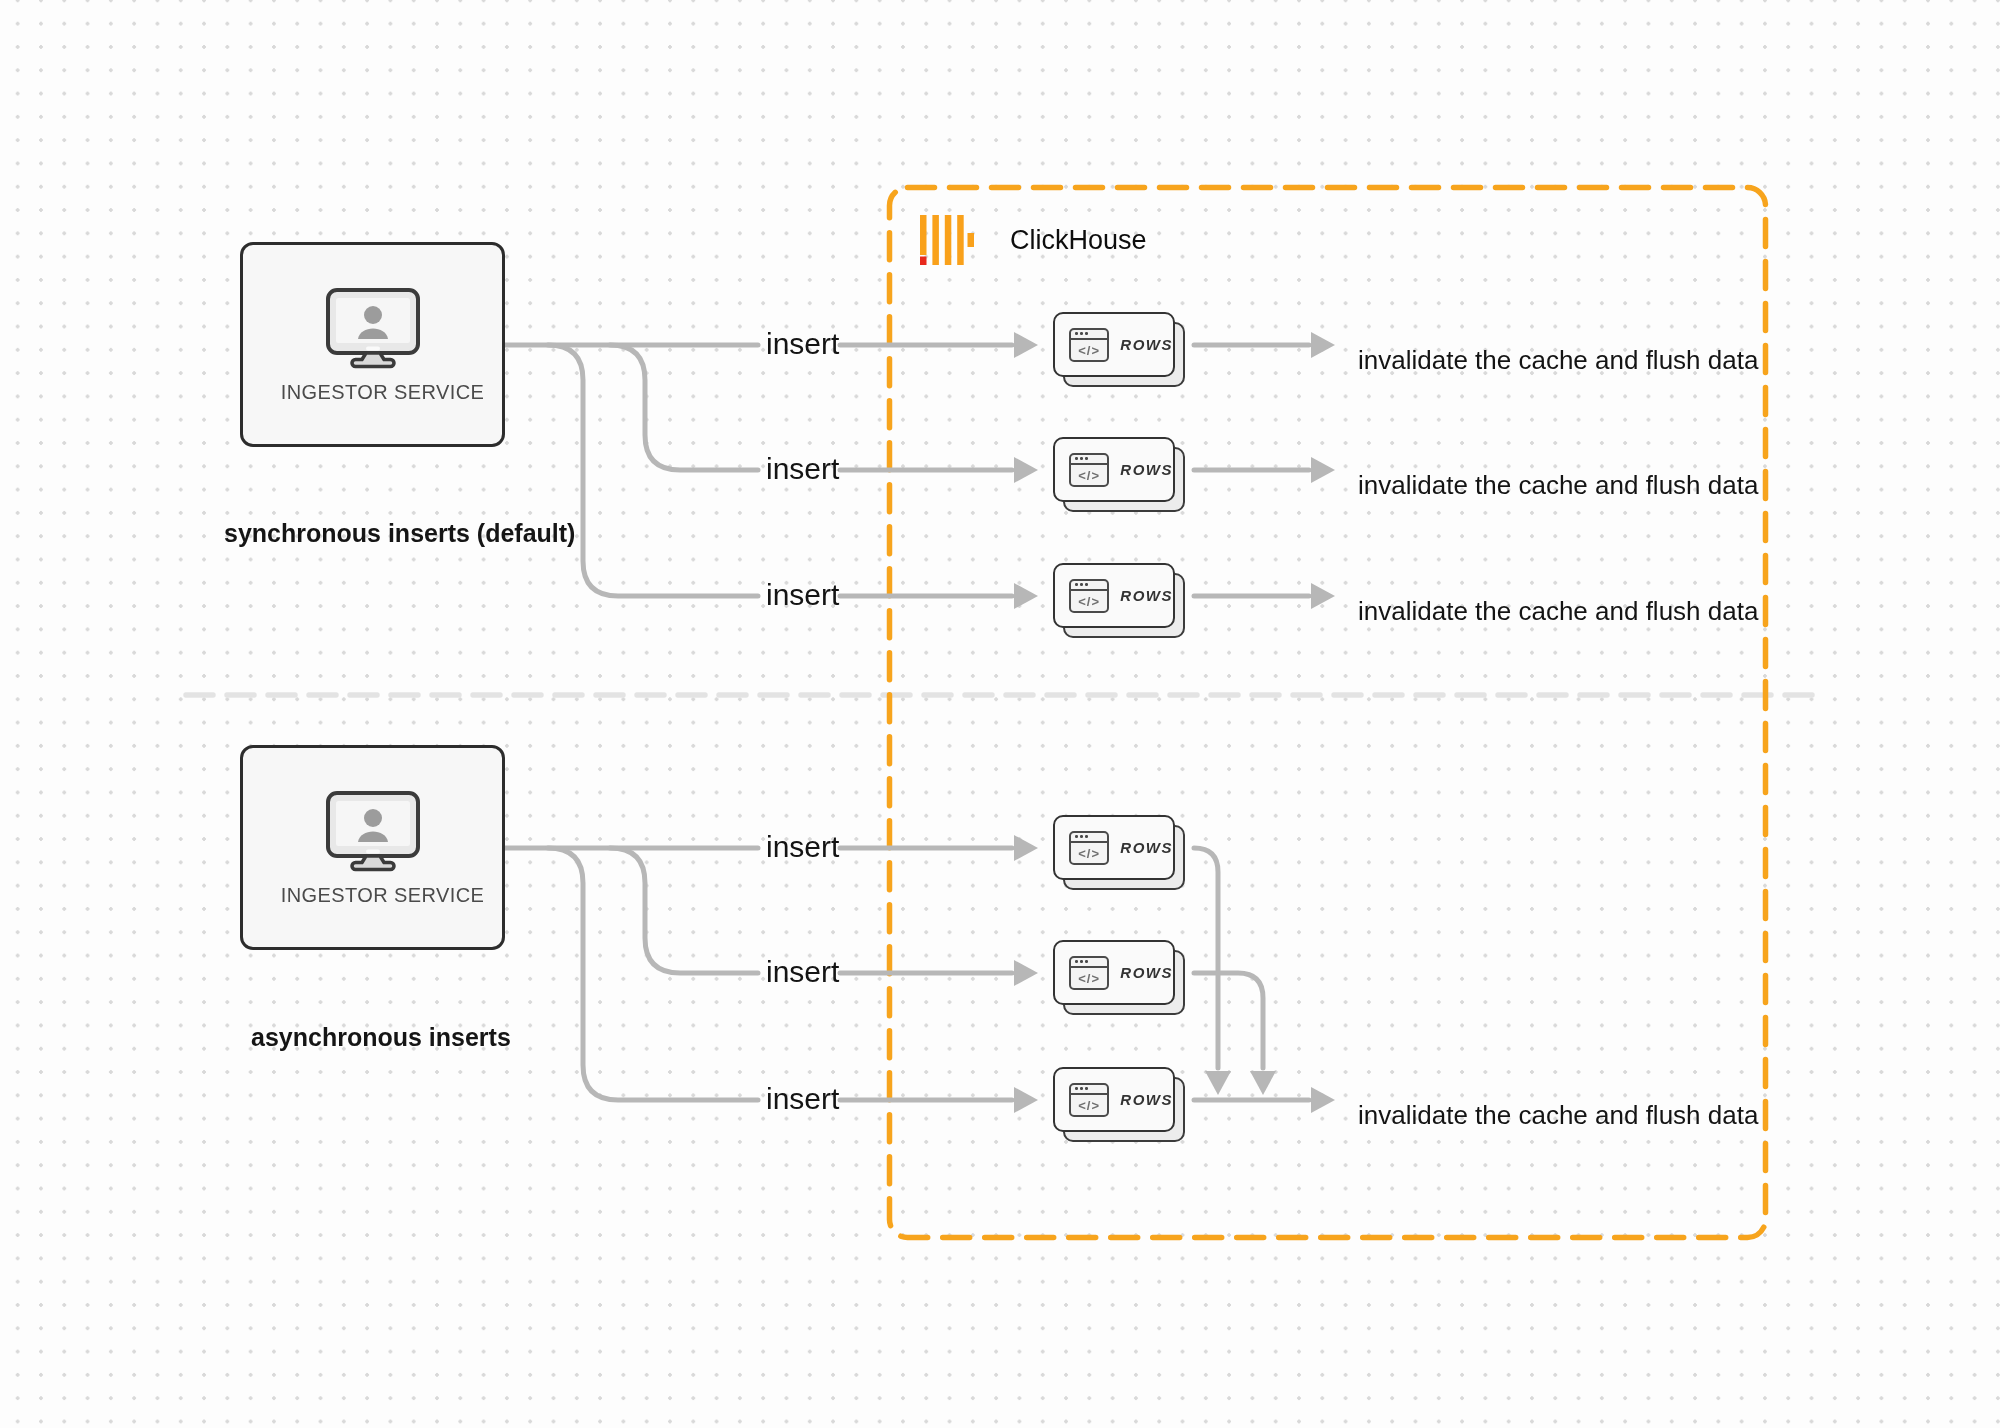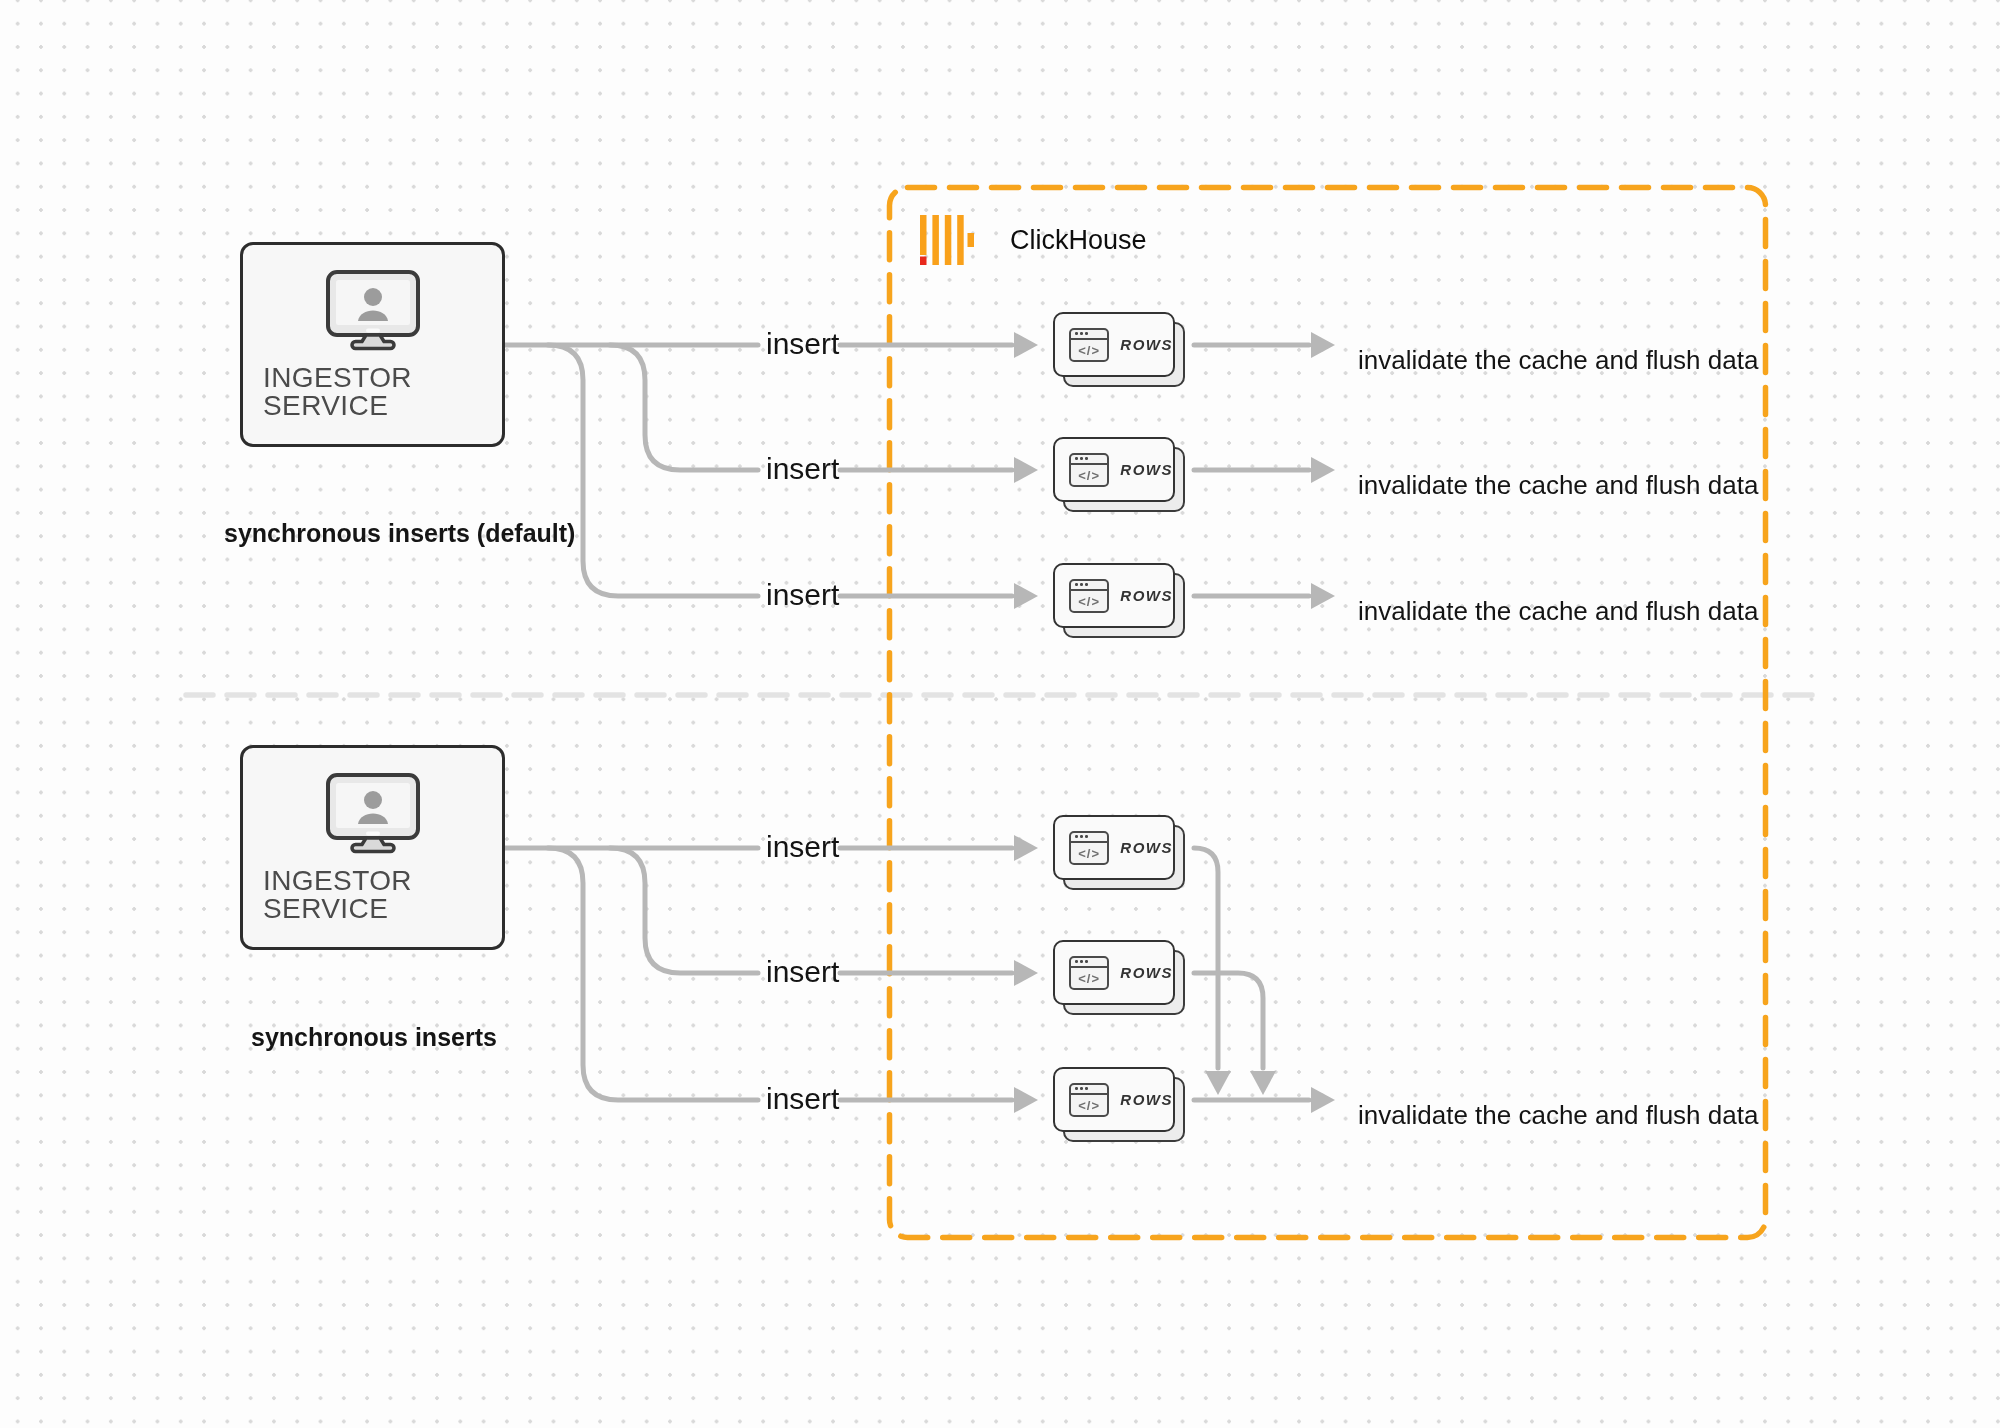--- a/index.html
+++ b/index.html
@@ -9,21 +9,21 @@
     background-color:#fdfdfd;
     background-image:radial-gradient(circle,#d9d9d9 1.7px,transparent 1.9px);
     background-size:23.3px 23.3px;background-position:6px 12px;
   }
   #wires{position:absolute;left:0;top:0;}
   .ingestor{
     position:absolute;width:265px;height:205px;box-sizing:border-box;
     background:#f7f7f7;border:3.5px solid #2d2d2d;border-radius:13px;
     display:flex;flex-direction:column;align-items:center;justify-content:center;gap:13px;
   }
-  .ing-label{font-size:28px;color:#4b4b4b;letter-spacing:.4px;line-height:1;margin-left:20px;}
+  .ing-label{font-size:20px;color:#4b4b4b;letter-spacing:.4px;line-height:1;margin-left:20px;}
   .caption{position:absolute;font-size:25px;font-weight:700;color:#151515;line-height:1;}
   .insert-label{position:absolute;font-size:30px;color:#141414;line-height:26px;}
   .result-label{position:absolute;font-size:26px;color:#141414;line-height:26px;margin-top:16px;}
   .ch-logo{position:absolute;display:flex;align-items:center;gap:36px;}
   .ch-text{font-size:27px;font-weight:500;color:#0d0d0d;line-height:1;}
   .rowscard{position:absolute;width:134px;height:77px;}
   .rc-shadow{
     position:absolute;left:10px;top:10px;width:122px;height:65px;box-sizing:border-box;
     background:#ececec;border:2.5px solid #3c3c3c;border-radius:10px;
   }
@@ -118,21 +118,21 @@
       <rect x="11" y="11" width="74" height="45" rx="2.5" fill="#f6f6f6"></rect>
       <circle cx="48" cy="28" r="9" fill="#9c9c9c"></circle>
       <path d="M33 52 C35 38 61 38 63 52 Z" fill="#9c9c9c"></path>
       <rect x="41" y="59.5" width="14" height="4" rx="2" fill="#fafafa"></rect>
       <path d="M41 66 h14 l4 6.5 h6.5 a3.5 3.5 0 0 1 0 7 h-35 a3.5 3.5 0 0 1 0 -7 h6.5 z" fill="#d9d9d9" stroke="#3b3b3b" stroke-width="3.5" stroke-linejoin="round"></path>
     </svg>
     <div class="ing-label">INGESTOR SERVICE</div>
   </div>
 
   <div class="caption" style="left:224px;top:521px;">synchronous inserts (default)</div>
-  <div class="caption" style="left:251px;top:1025px;">synchronous inserts</div>
+  <div class="caption" style="left:251px;top:1025px;">asynchronous inserts</div>
 
   <span class="insert-label" style="left:766px;top:331px;">insert</span>
   <span class="insert-label" style="left:766px;top:456px;">insert</span>
   <span class="insert-label" style="left:766px;top:582px;">insert</span>
   <span class="insert-label" style="left:766px;top:834px;">insert</span>
   <span class="insert-label" style="left:766px;top:959px;">insert</span>
   <span class="insert-label" style="left:766px;top:1086px;">insert</span>
 
   <div class="rowscard" style="left:1053px;top:312px;">
     <div class="rc-shadow"></div>

